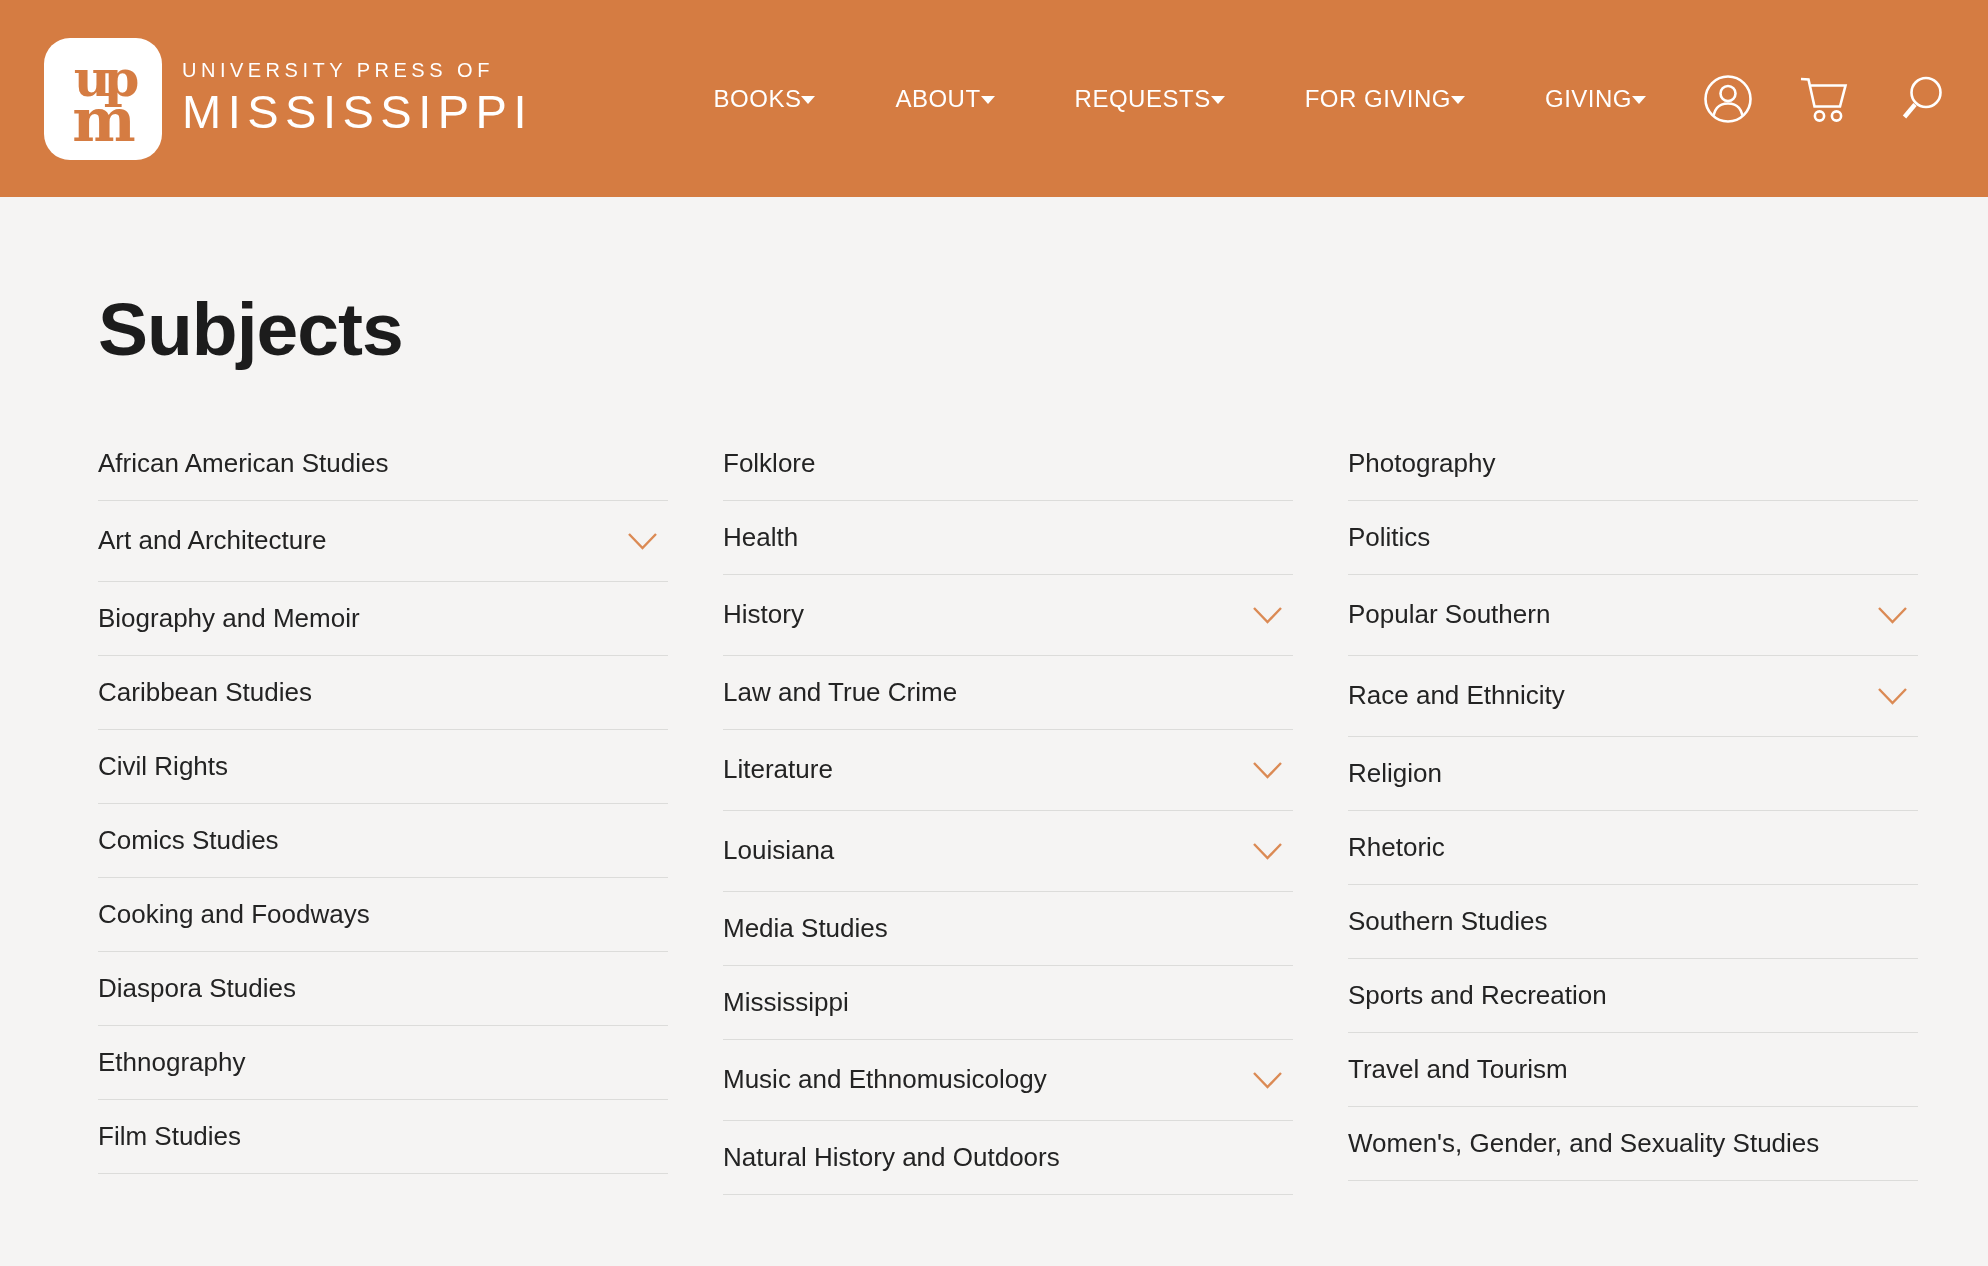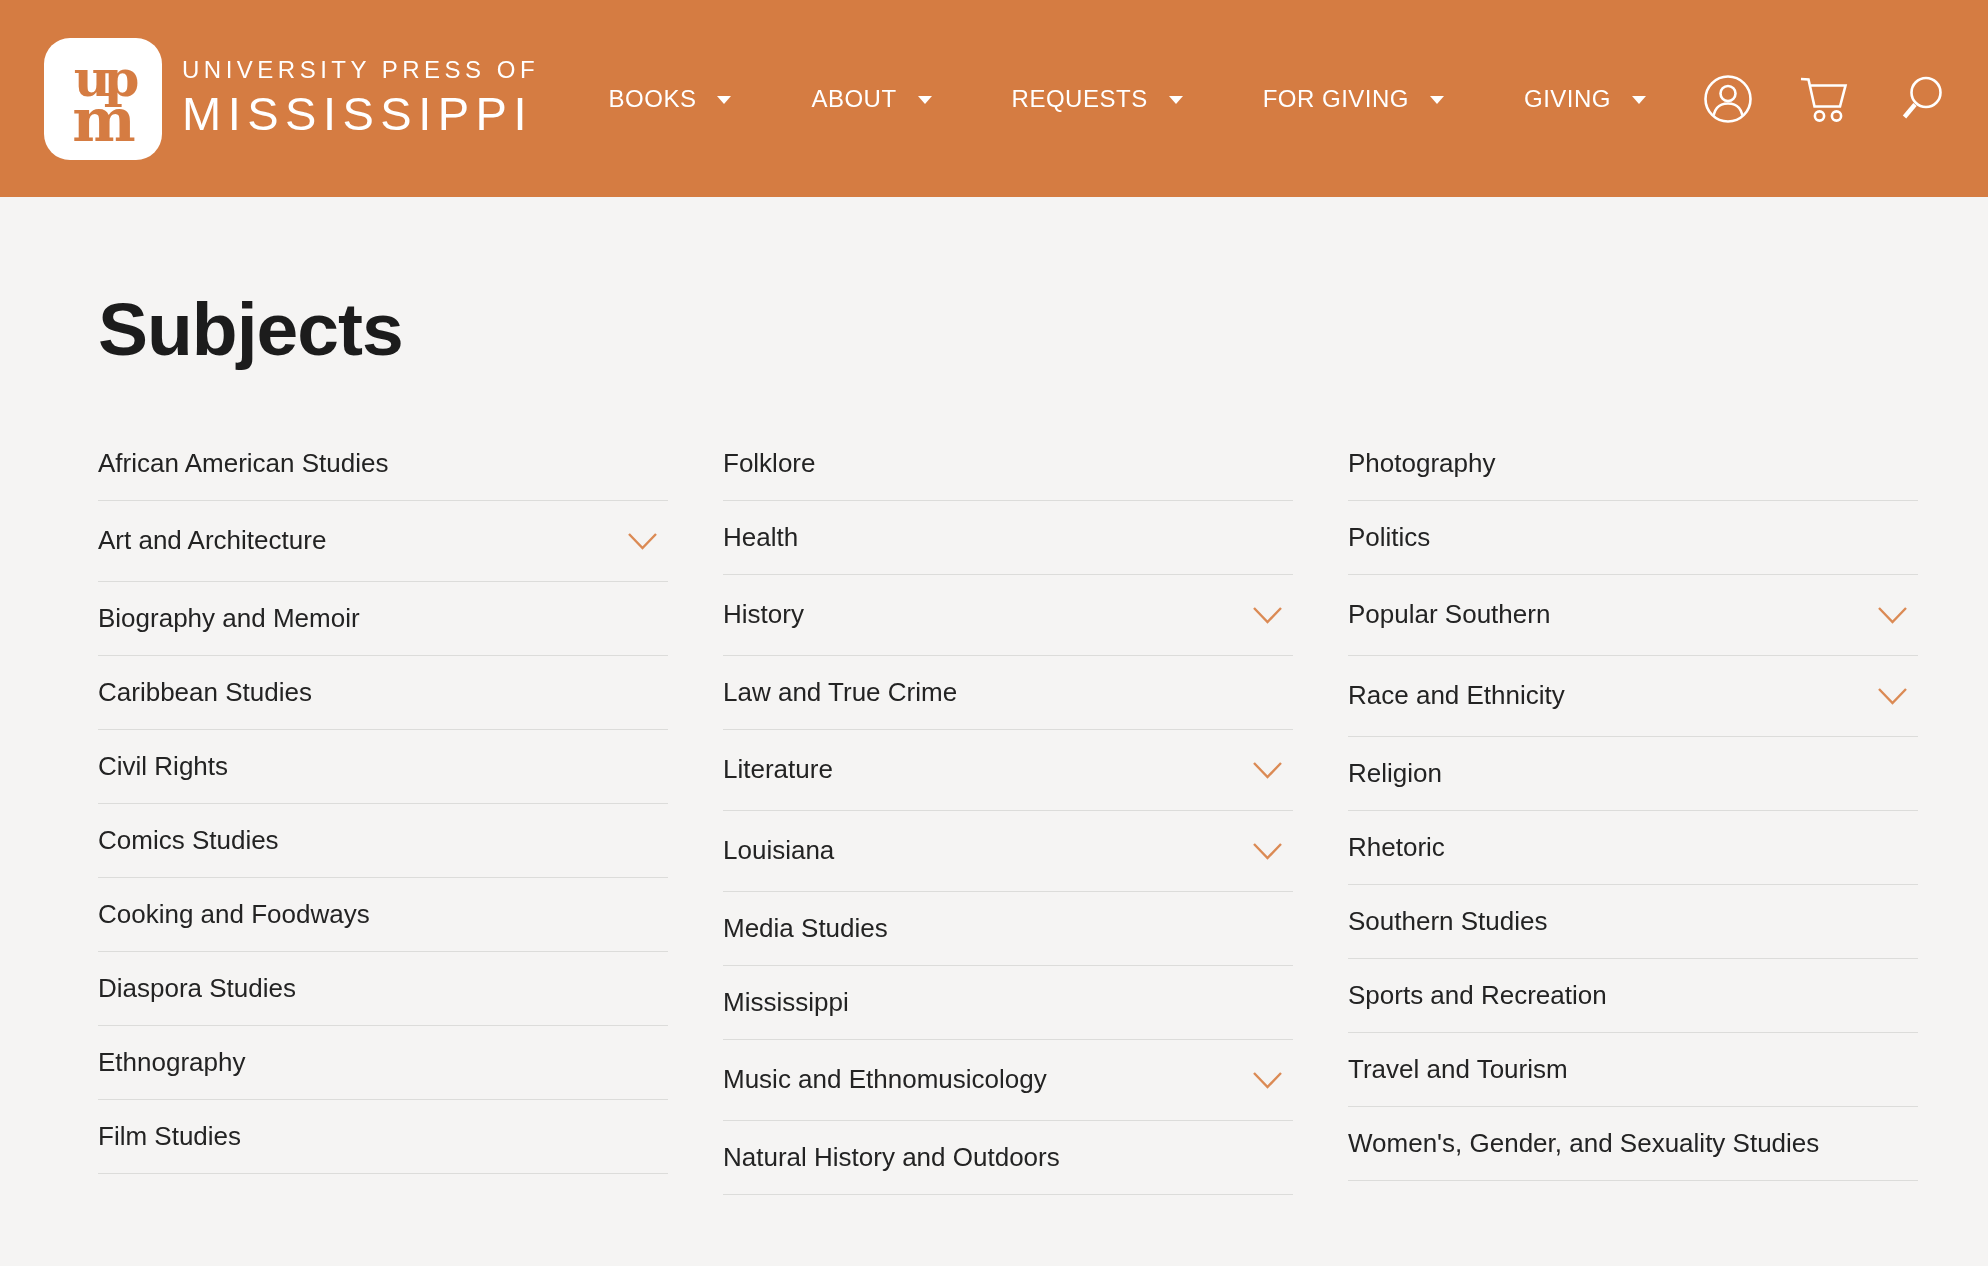--- a/index.html
+++ b/index.html
@@ -34,27 +34,27 @@
     color:var(--header-bg);
     font-family:"DejaVu Serif", serif;
     display:flex;flex-direction:column;
     align-items:center;justify-content:center;
     line-height:.74;
     padding-top:6px;
   }
   .logo-top{font-size:51px;letter-spacing:-7px;font-weight:600;}
   .logo-bottom{font-size:60px;letter-spacing:-2px;font-weight:600;}
   .brand{margin-left:20px;color:var(--nav-text);flex:0 0 auto;}
-  .brand-line1{font-size:24px;letter-spacing:4.5px;font-weight:400;}
+  .brand-line1{font-size:20px;letter-spacing:4.5px;font-weight:400;}
   .brand-line2{font-size:47px;letter-spacing:6.5px;font-weight:400;margin-top:2px;}
 
   .main-nav{margin-left:auto;margin-right:56px;}
   .main-nav ul{display:flex;gap:80px;list-style:none;align-items:center;}
   .nav-item{
-    display:flex;align-items:center;gap:21px;
+    display:flex;align-items:center;gap:0;
     color:var(--nav-text);
     font-size:24px;letter-spacing:.5px;
     cursor:pointer;white-space:nowrap;
   }
   .caret{
     width:0;height:0;display:inline-block;
     border-left:7px solid transparent;
     border-right:7px solid transparent;
     border-top:8px solid #FFFFFF;
     margin-top:3px;

